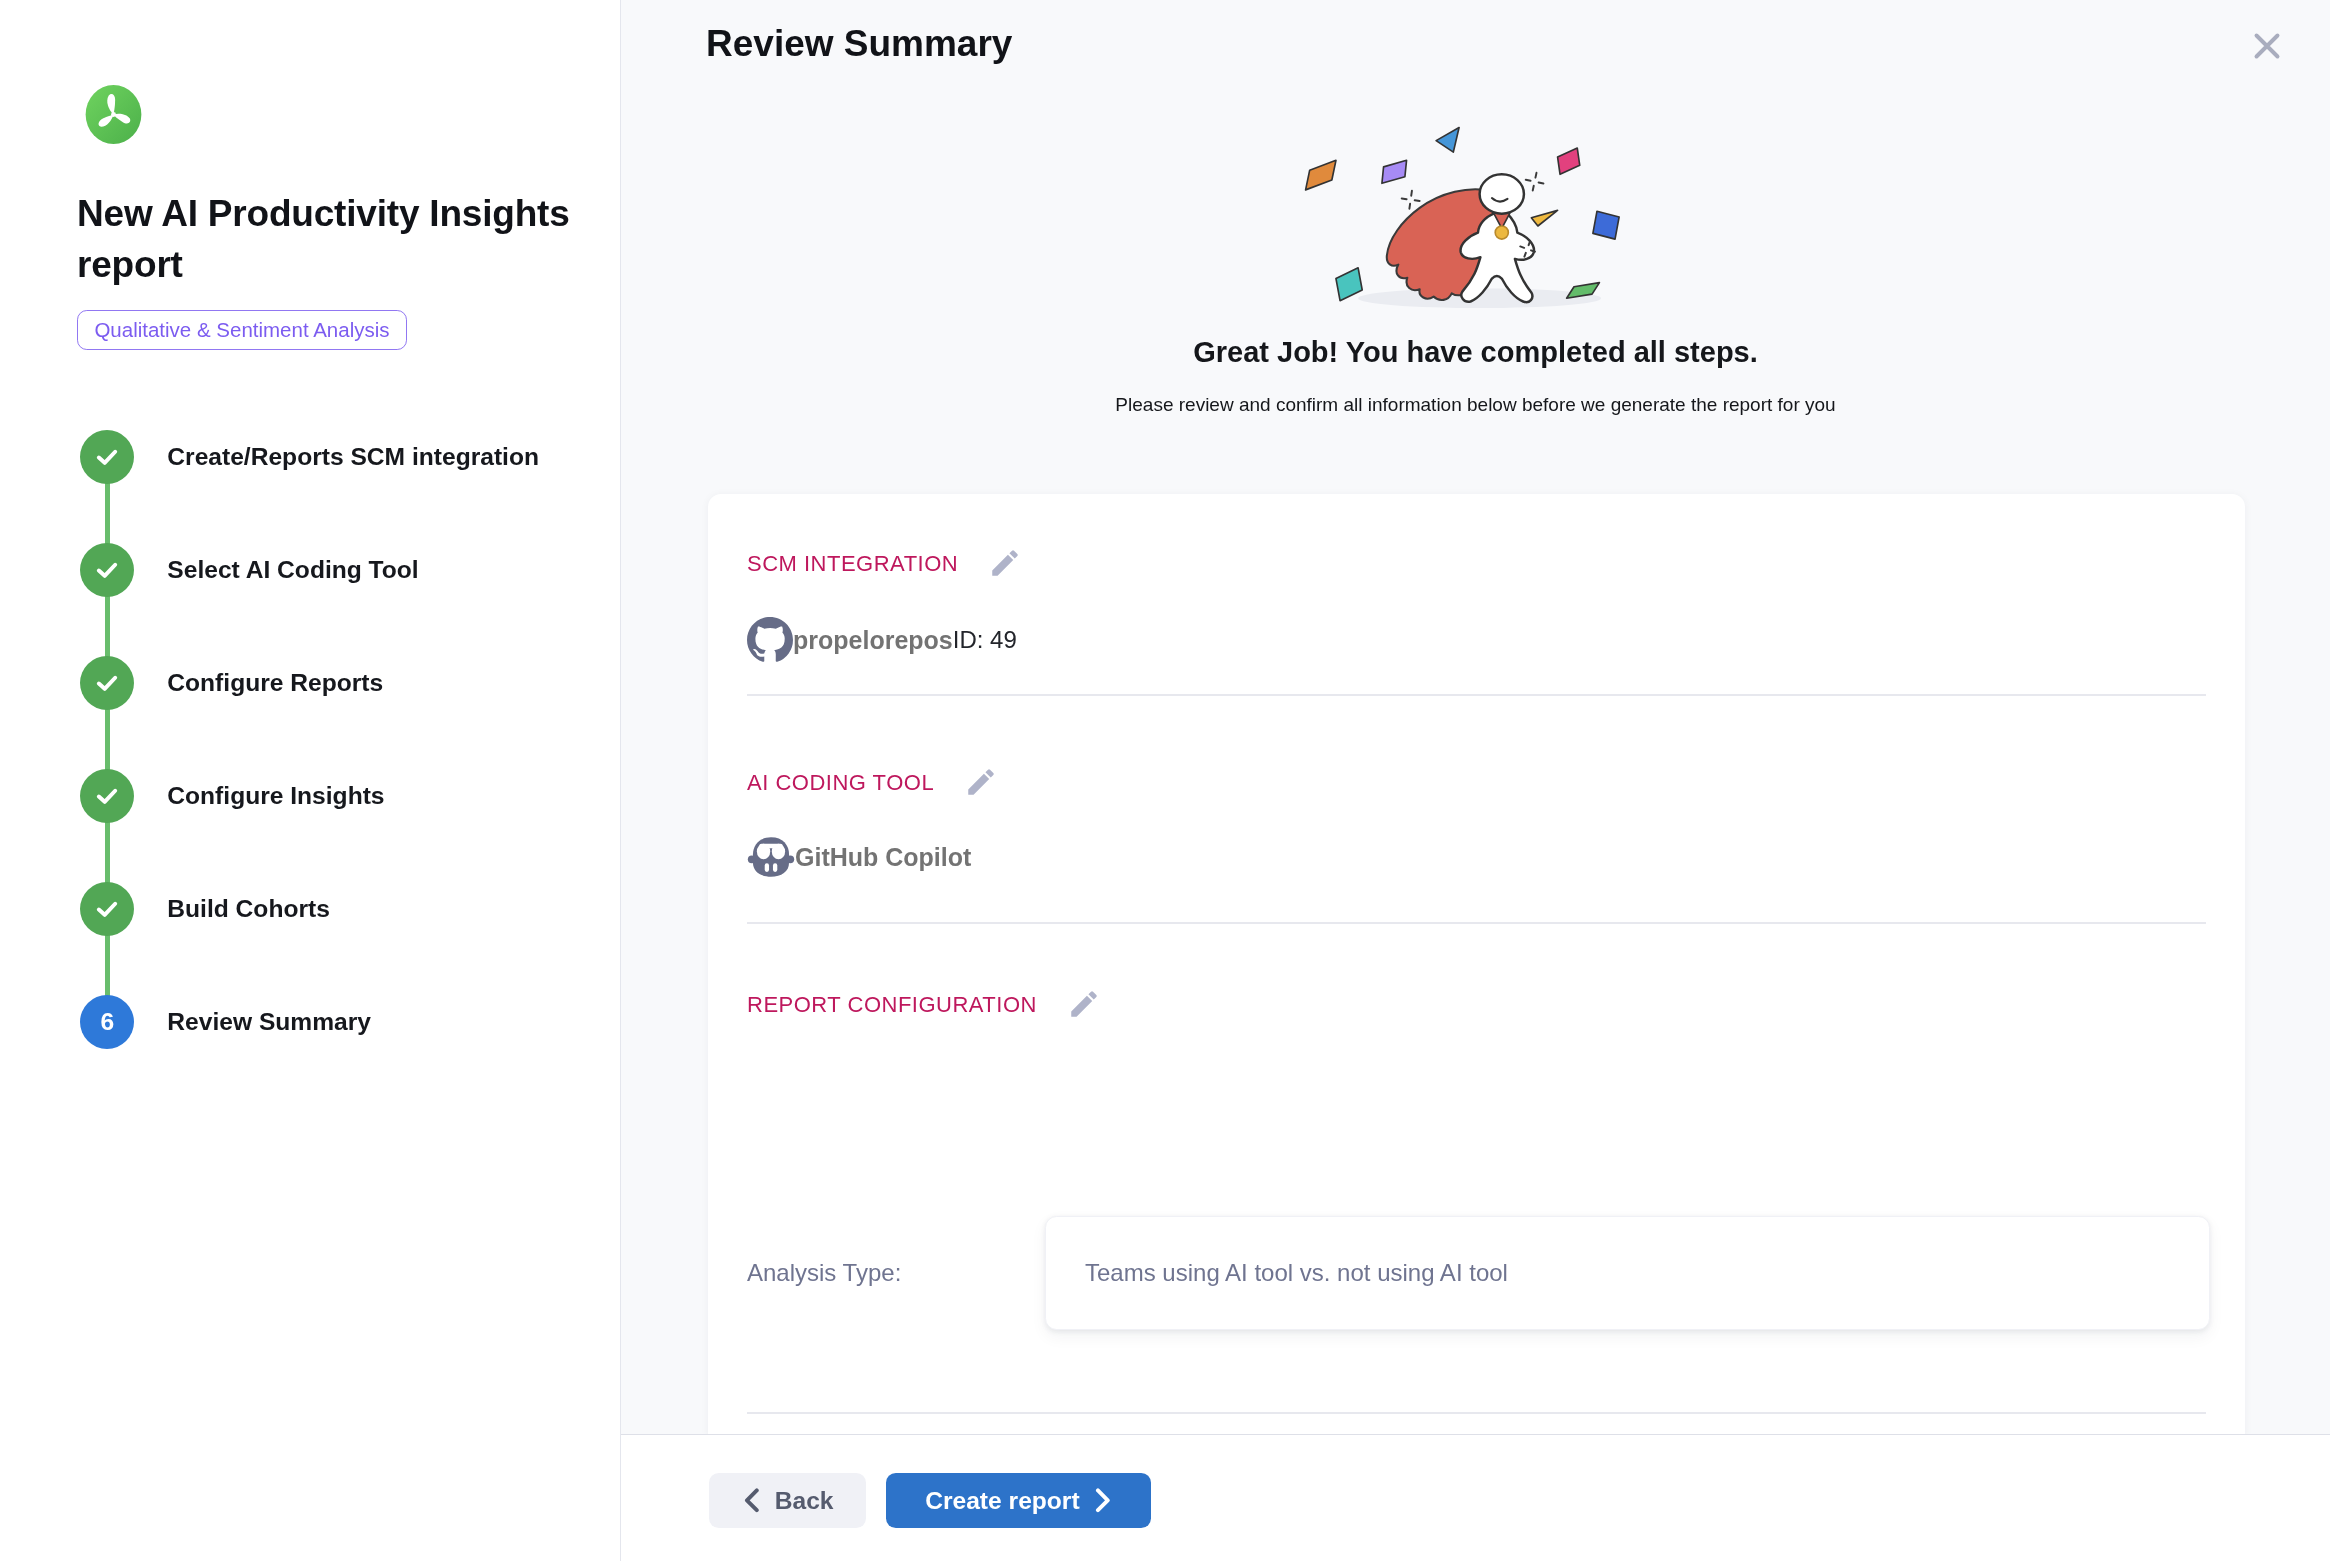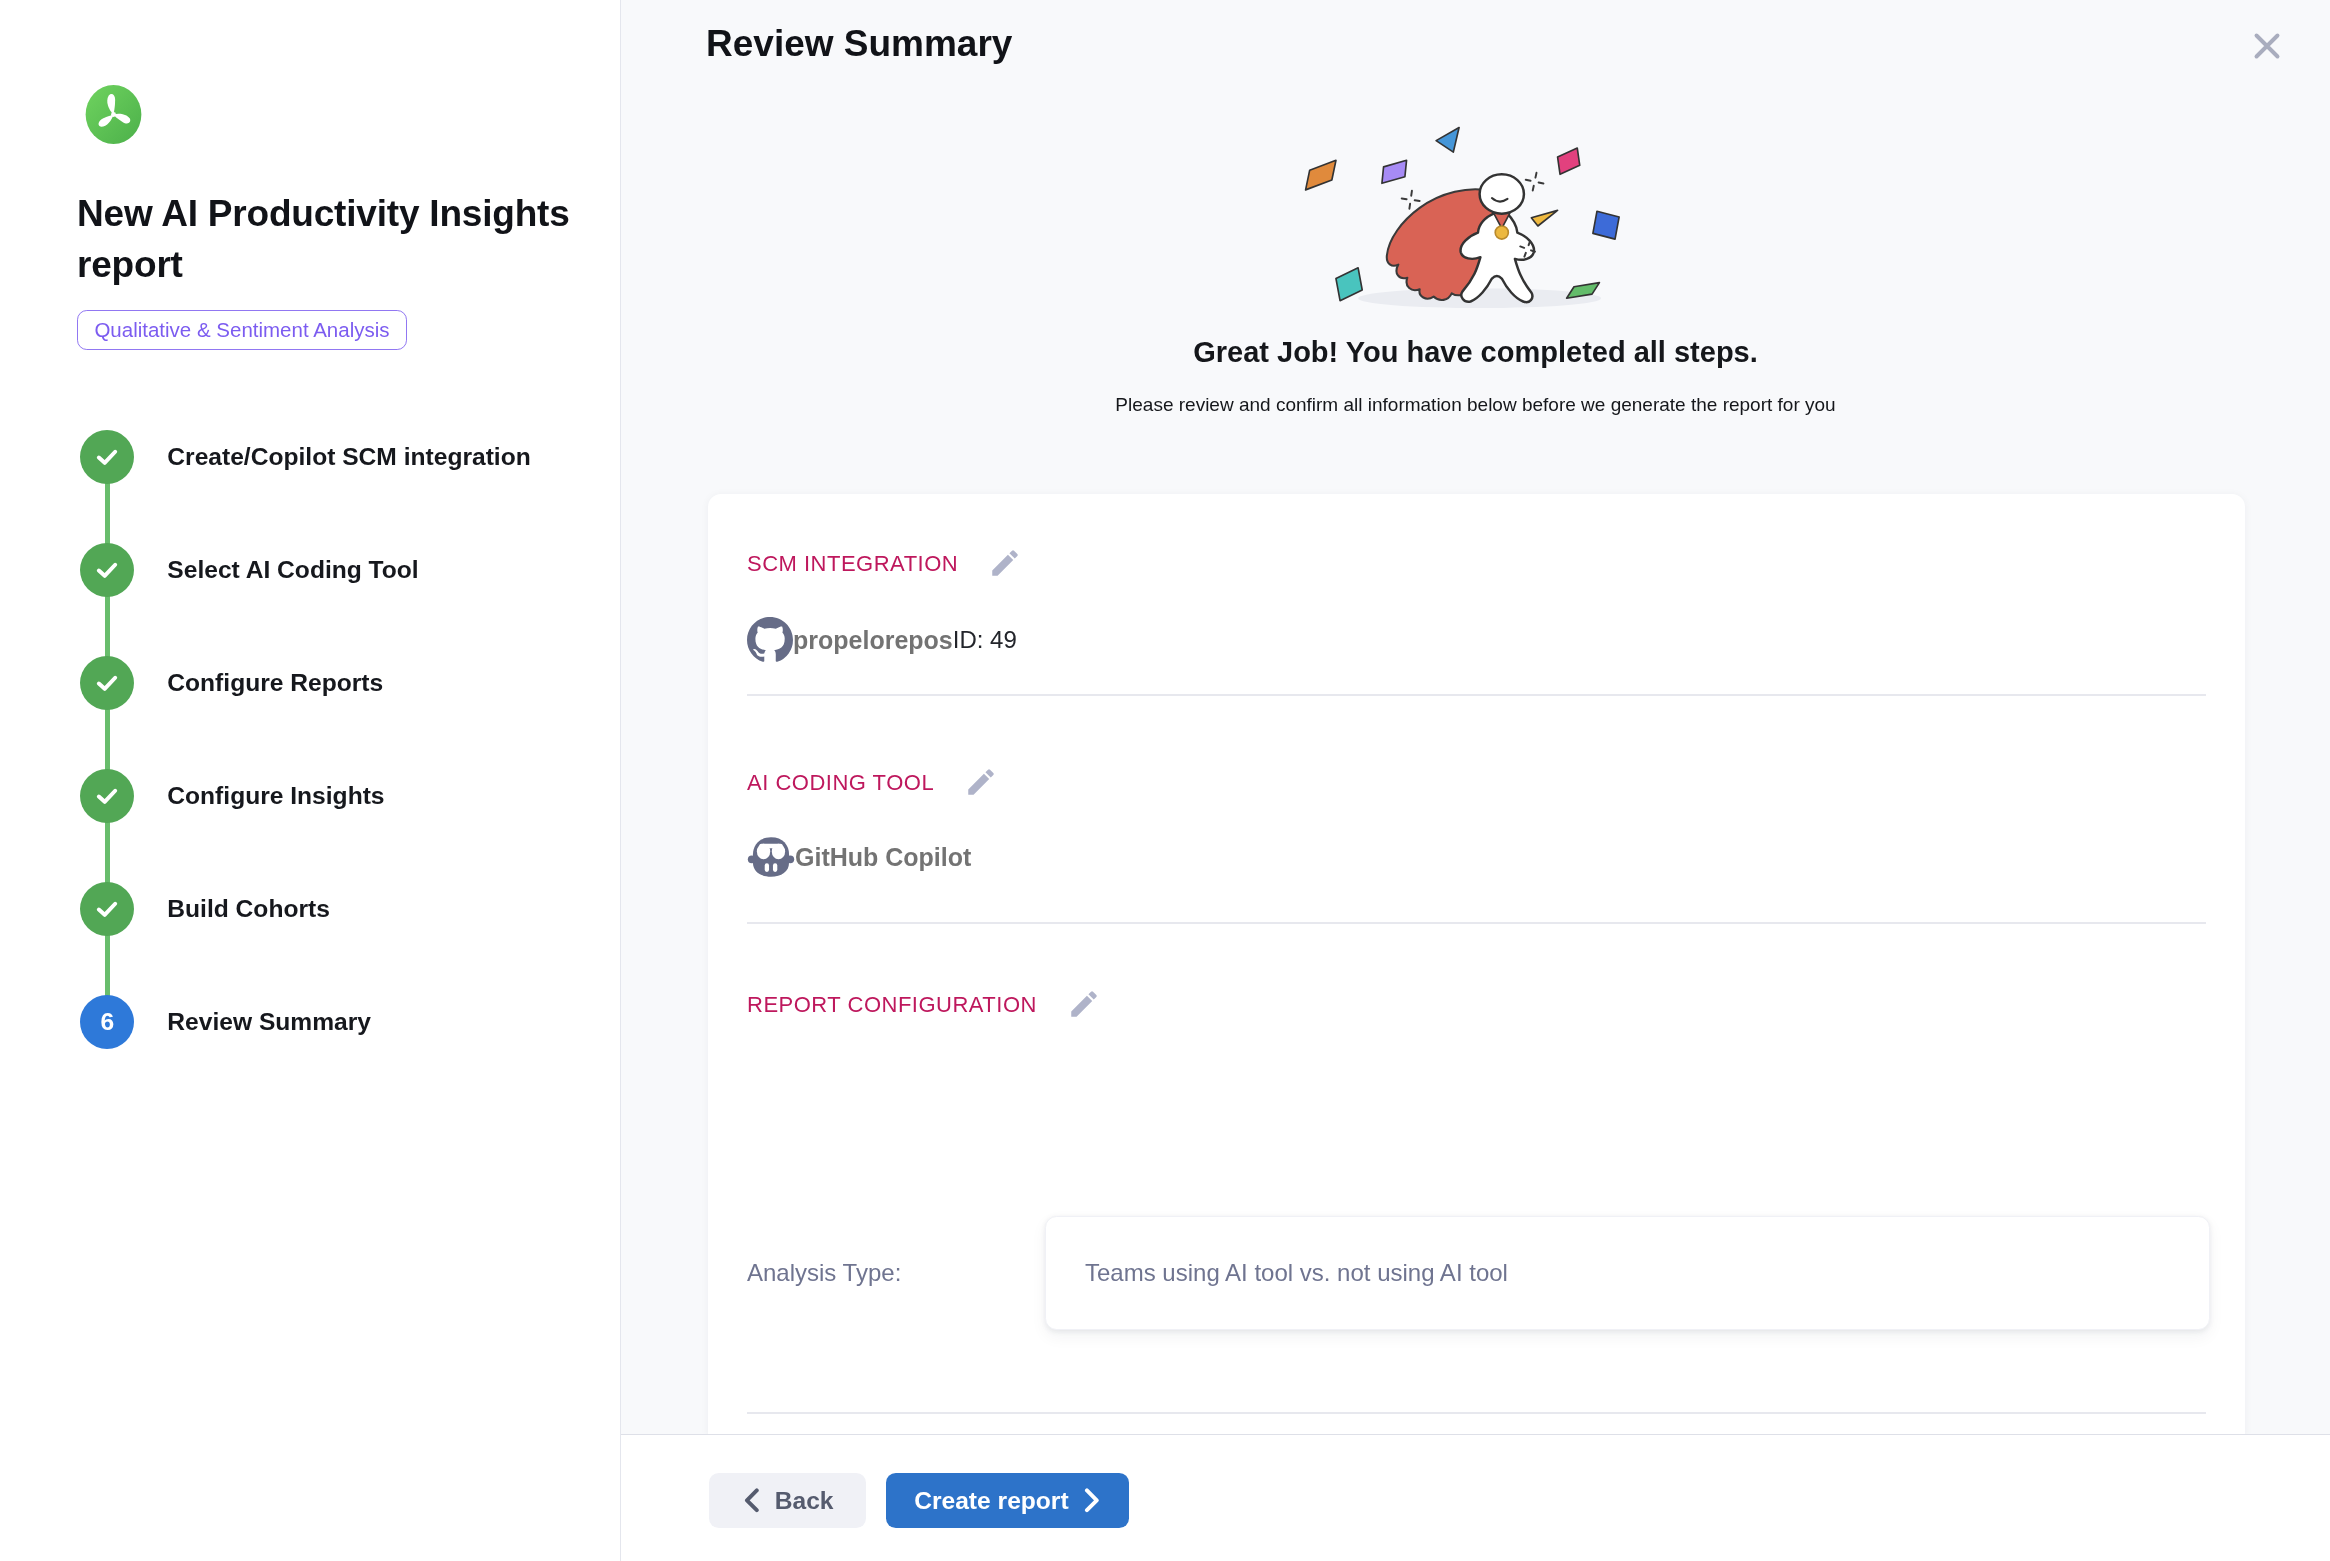--- a/index.html
+++ b/index.html
@@ -42,21 +42,21 @@
   .cfg-label { position:absolute; left:39px; top:50%; transform:translateY(-50%); font-size:24px; color:#6F7490; }
   .cfg-box { position:absolute; left:337px; right:35px; top:0; height:114px; background:#fff; border:0.8px solid #F0F1F6; border-radius:11.5px; box-shadow:0 1.6px 4.9px rgba(25,30,60,0.07), 0 6.6px 16.4px rgba(25,30,60,0.05); display:flex; align-items:center; padding:0 39px; }
   .cfg-value-strong { font-size:25.4px; font-weight:700; color:#121418; letter-spacing:0.2px; }
   .cfg-value { font-size:24px; color:#6F7490; }
 
   
   .footer { position:absolute; left:0; right:0; bottom:0; height:128px; background:#fff; border-top:1.6px solid #DEE0E8; }
   .footer-inner { position:absolute; left:88px; top:38px; display:flex; gap:19.7px; }
   .btn { display:flex; align-items:center; justify-content:flex-end; gap:13px; height:55px; border:none; border-radius:9.8px; cursor:pointer; font-family:inherit; }
   .btn-back { background:#F0F1F6; color:#555B6E; font-size:24.6px; font-weight:700; padding:0 33px; }
-  .btn-create { background:#2D73C9; color:#fff; font-size:24.6px; font-weight:700; padding:0 28px; }
+  .btn-create { background:#2D73C9; color:#fff; font-size:24.6px; font-weight:700; padding:0 39px; }
 </style>
 </head>
 <body>
 
 <aside class="sidebar">
   <svg class="logo" viewBox="0 0 72 72">
     <defs>
         <linearGradient id="lg" x1="0" y1="0" x2="1" y2="1">
       <stop offset="0" stop-color="#6FD35F"></stop>
           <stop offset="1" stop-color="#4CB04A"></stop>
@@ -76,21 +76,21 @@
 
   <div class="stepper">
     <div class="rail"></div>
 
     <div class="step done">
       <span class="dot">
         <svg width="28" height="28" viewBox="0 0 24 24" fill="none">
             <path d="M5 12.5 L10 17 L19 7.5" stroke="#fff" stroke-width="3.4" stroke-linecap="round" stroke-linejoin="round"></path>
           </svg>
       </span>
-      <span class="lbl">Create/Copilot SCM integration</span>
+      <span class="lbl">Create/Reports SCM integration</span>
     </div>
 
     <div class="step done">
       <span class="dot">
         <svg width="28" height="28" viewBox="0 0 24 24" fill="none">
             <path d="M5 12.5 L10 17 L19 7.5" stroke="#fff" stroke-width="3.4" stroke-linecap="round" stroke-linejoin="round"></path>
           </svg>
       </span>
       <span class="lbl">Select AI Coding Tool</span>
     </div>

